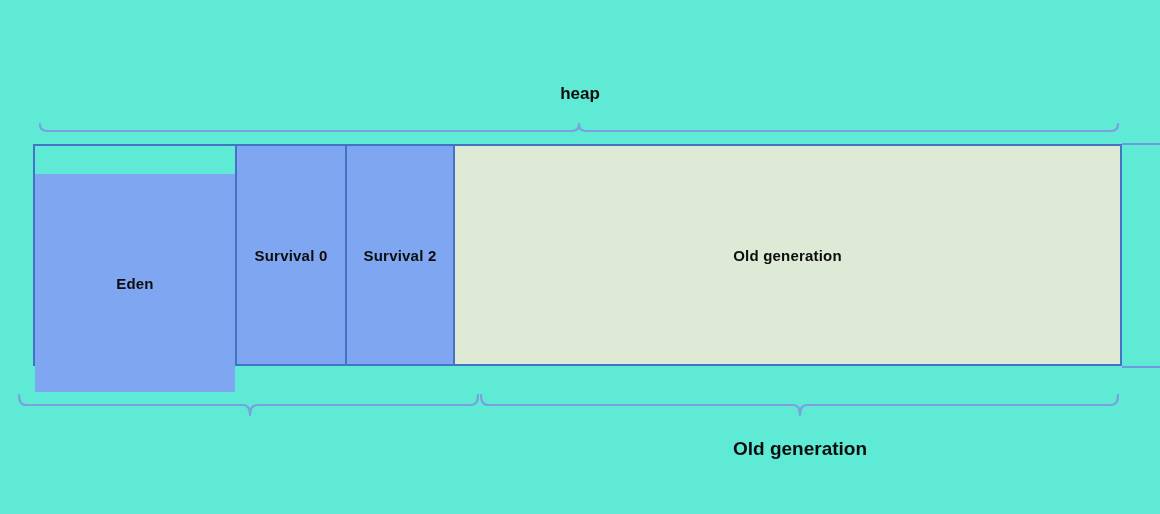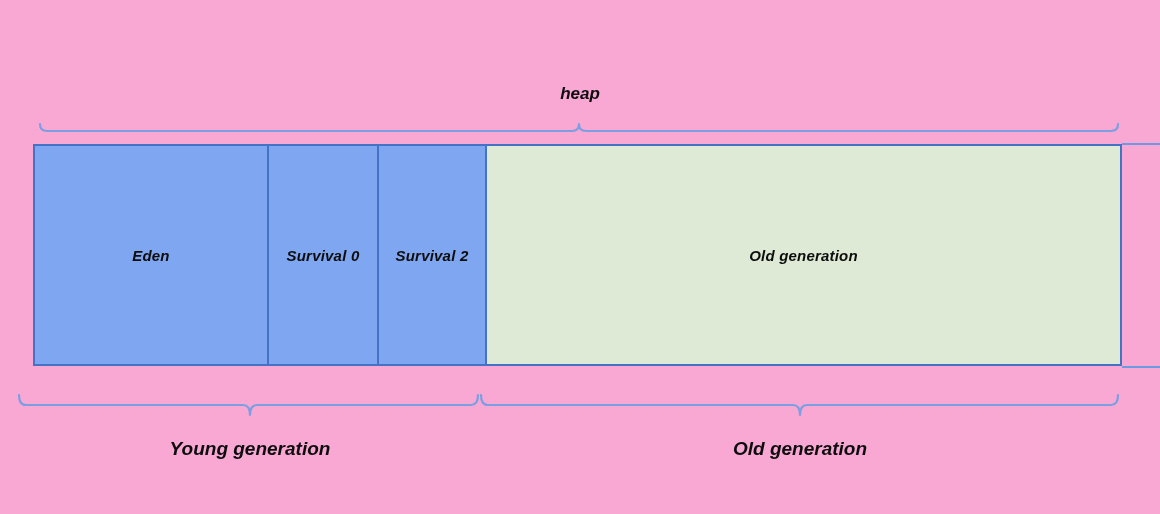--- a/index.html
+++ b/index.html
@@ -10,22 +10,21 @@
   body {
     width: 1160px;
     height: 514px;
     font-family: "Liberation Sans", sans-serif;
     overflow: hidden;
   }
   #canvas {
     position: relative;
     width: 1160px;
     height: 514px;
-    background: #f9a8d4;
-    font-style: italic;
+    background: #5eead4;
   }
 
   
   .mem-bar {
     position: absolute;
     left: 33px;
     top: 144px;
     width: 1089px;
     height: 222px;
     box-sizing: border-box;
@@ -43,21 +42,21 @@
   .region + .region {
     border-left: 2px solid #4472c4;
   }
   .region-label {
     font-size: 15px;
     font-weight: bold;
     color: #0d0d0d;
     letter-spacing: 0.2px;
     white-space: nowrap;
   }
-  .region.eden      { width: 232px; background: #7fa6f0; }
+  .region.eden      { width: 200px; background: #7fa6f0; margin-top: 28px; }
   .region.surv0     { width: 110px; background: #7fa6f0; }
   .region.surv1     { width: 108px; background: #7fa6f0; }
   .region.oldgen    { flex: 1 1 auto; background: #dee9d6; }
 
   
   .edge-rule {
     position: absolute;
     left: 1122px;
     width: 38px;
     height: 2px;
@@ -135,20 +134,19 @@
       <span class="region-label">Old generation</span>
     </div>
   </div>
 
   <div class="edge-rule top"></div>
   <div class="edge-rule bottom"></div>
 
   <svg class="brace-svg" id="brace-young" viewBox="0 0 1160 30" preserveAspectRatio="none">
     <path class="brace-path" d="M 19,5 Q 19,15 26,15 L 243,15 Q 250,15 250,25 Q 250,15 257,15 L 471,15 Q 478,15 478,5"></path>
   </svg>
-  <div class="caption" id="caption-young">Young generation</div>
 
   <svg class="brace-svg" id="brace-old" viewBox="0 0 1160 30" preserveAspectRatio="none">
     <path class="brace-path" d="M 481,5 Q 481,15 488,15 L 793,15 Q 800,15 800,25 Q 800,15 807,15 L 1111,15 Q 1118,15 1118,5"></path>
   </svg>
   <div class="caption" id="caption-old">Old generation</div>
 
 </div>
 
 </body></html>

